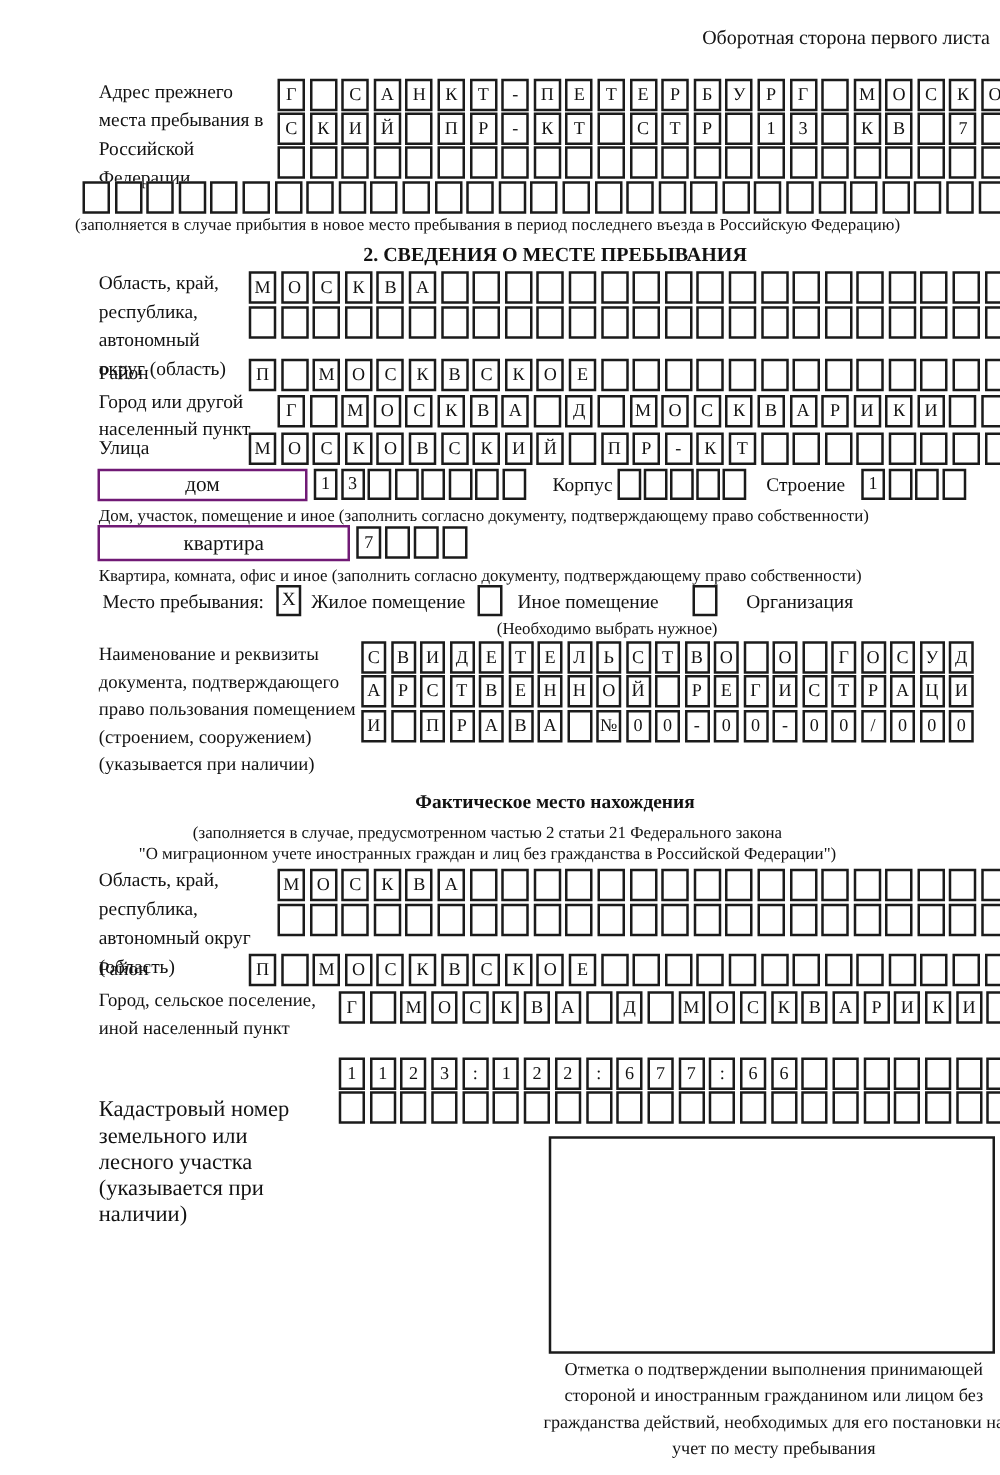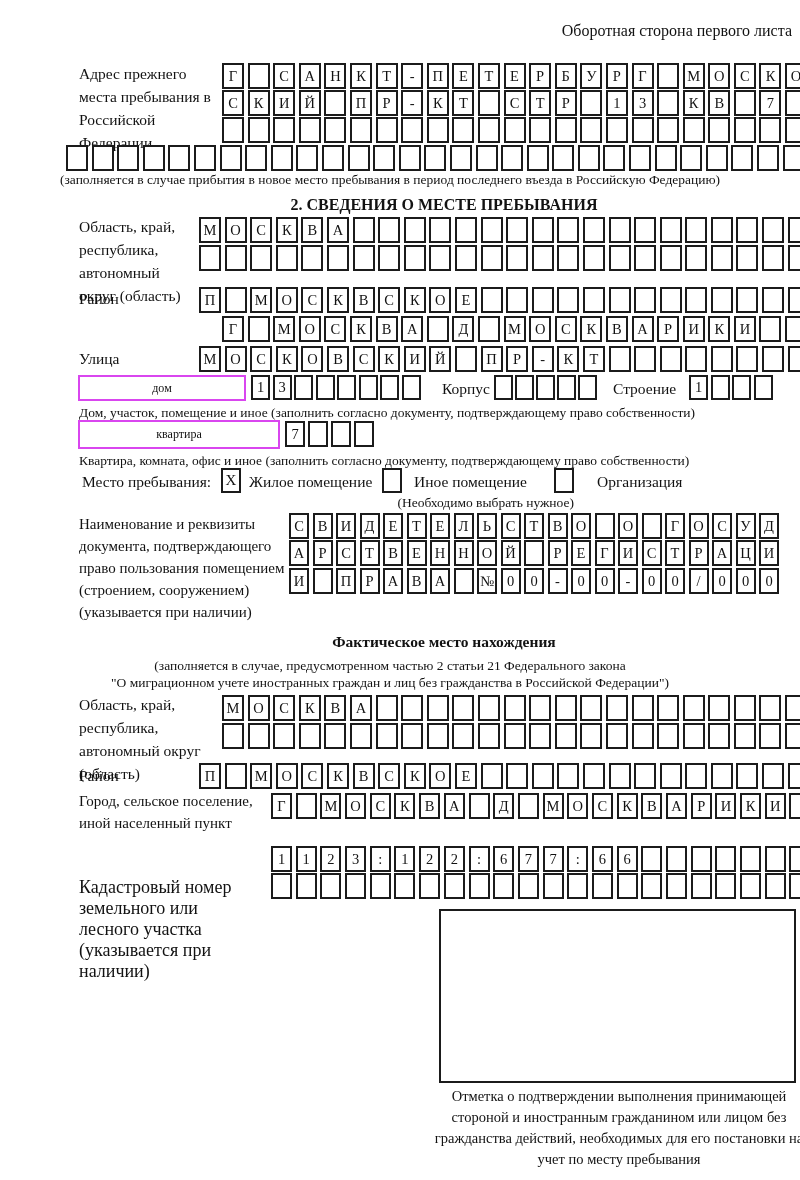--- a/index.html
+++ b/index.html
@@ -11,22 +11,22 @@
   .centered{left:0;width:692px;text-align:center;}
   .title{position:absolute;left:0;width:800px;text-align:center;font-weight:bold;font-size:16px;}
   .cells{position:absolute;display:flex;gap:3.6px;}
   .cell{box-sizing:border-box;flex:0 0 auto;width:22px;height:26px;border:2px solid #1b1b1b;
         display:flex;align-items:center;justify-content:center;font-size:14.5px;background:#fff;}
   .cells.sm{gap:2.5px}.cells.sm .cell{width:19px;height:25px;}
   .cells.xs{gap:2px}.cells.xs .cell{width:19px;height:25px;}
   .cells.kv{gap:3px}.cells.kv .cell{width:20px;}
   .cells.doc{gap:3.5px}.cells.doc .cell{width:20px;}
   .cells.wide{gap:3.7px}.cells.wide .cell{width:21px;}
-  .fbox{position:absolute;box-sizing:border-box;border:2px solid #d946ef;display:flex;
-        align-items:center;justify-content:center;font-size:12px;background:#fff;}
+  .fbox{position:absolute;box-sizing:border-box;border:2px solid #701a75;display:flex;
+        align-items:center;justify-content:center;font-size:17px;background:#fff;}
   .cb{position:absolute;box-sizing:border-box;width:20px;height:25px;border:2px solid #1b1b1b;
       display:flex;align-items:center;justify-content:center;font-size:15px;background:#fff;}
   .bigbox{position:absolute;box-sizing:border-box;border:2px solid #1b1b1b;background:#fff;}
 </style>
 </head>
 <body>
 
 <div class="page">
 
   <div class="corner">Оборотная сторона первого листа</div>
@@ -224,20 +224,21 @@
       <span class="cell"></span>
       <span class="cell"></span>
       <span class="cell"></span>
       <span class="cell"></span>
       <span class="cell"></span>
       <span class="cell"></span>
       <span class="cell"></span>
       <span class="cell"></span>
     </div>
 
+  <div class="lbl" style="left:35px;top:311px;width:140px;line-height:22px">Город или другой населенный пункт</div>
   <div class="cells" style="left:178px;top:316px">
       <span class="cell">Г</span>
       <span class="cell"></span>
       <span class="cell">М</span>
       <span class="cell">О</span>
       <span class="cell">С</span>
       <span class="cell">К</span>
       <span class="cell">В</span>
       <span class="cell">А</span>
       <span class="cell"></span>

